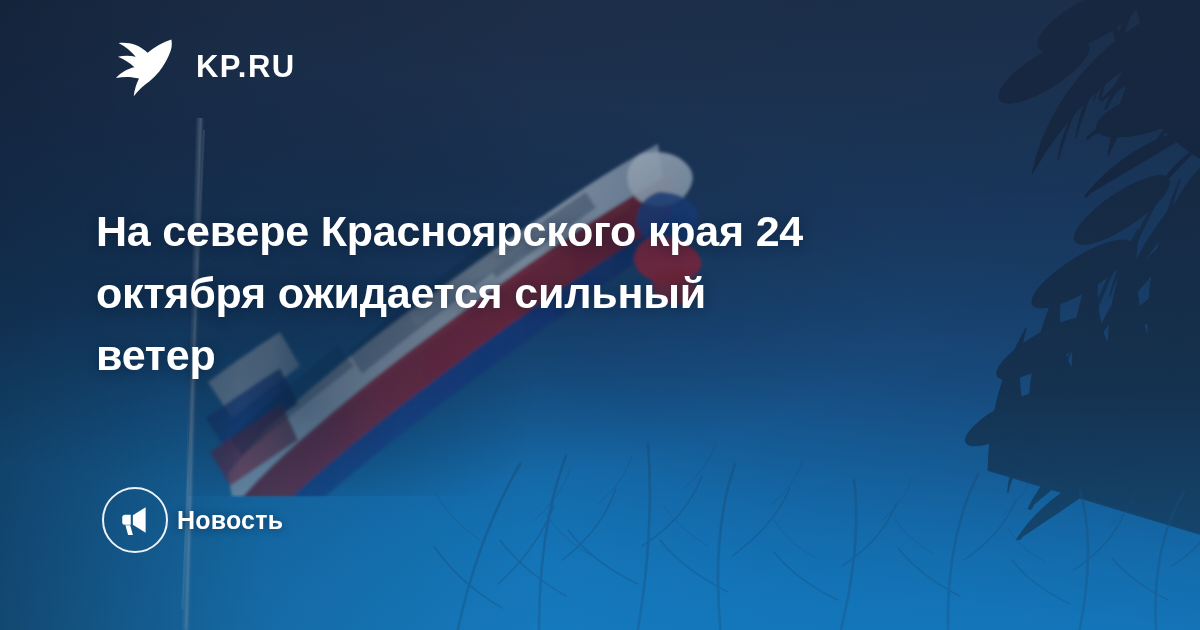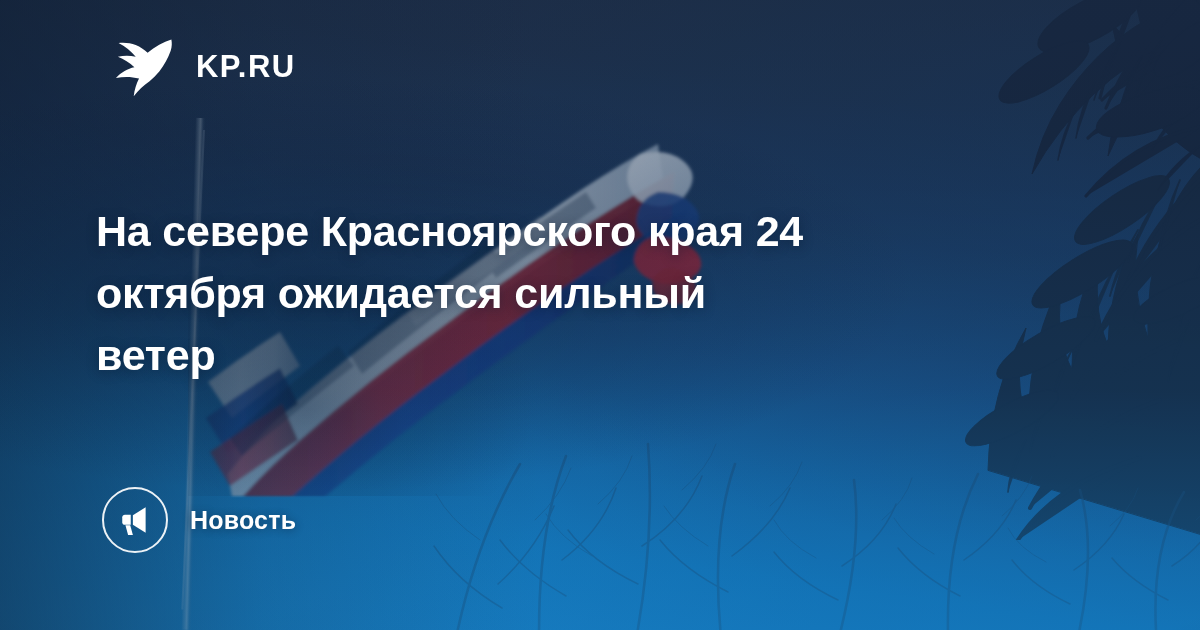--- a/index.html
+++ b/index.html
@@ -144,21 +144,21 @@
     text-shadow: 0 2px 12px rgba(8,22,42,.42);
     white-space: pre-line;
   }
 
   .badge {
     position: absolute;
     left: 102px;
     top: 487px;
     display: flex;
     align-items: center;
-    gap: 22px;
+    gap: 9px;
   }
   .badge-circle {
     width: 66px; height: 66px;
     border-radius: 50%;
     border: 2px solid rgba(255,255,255,.92);
     display: flex;
     align-items: center;
     justify-content: center;
     box-sizing: border-box;
   }

